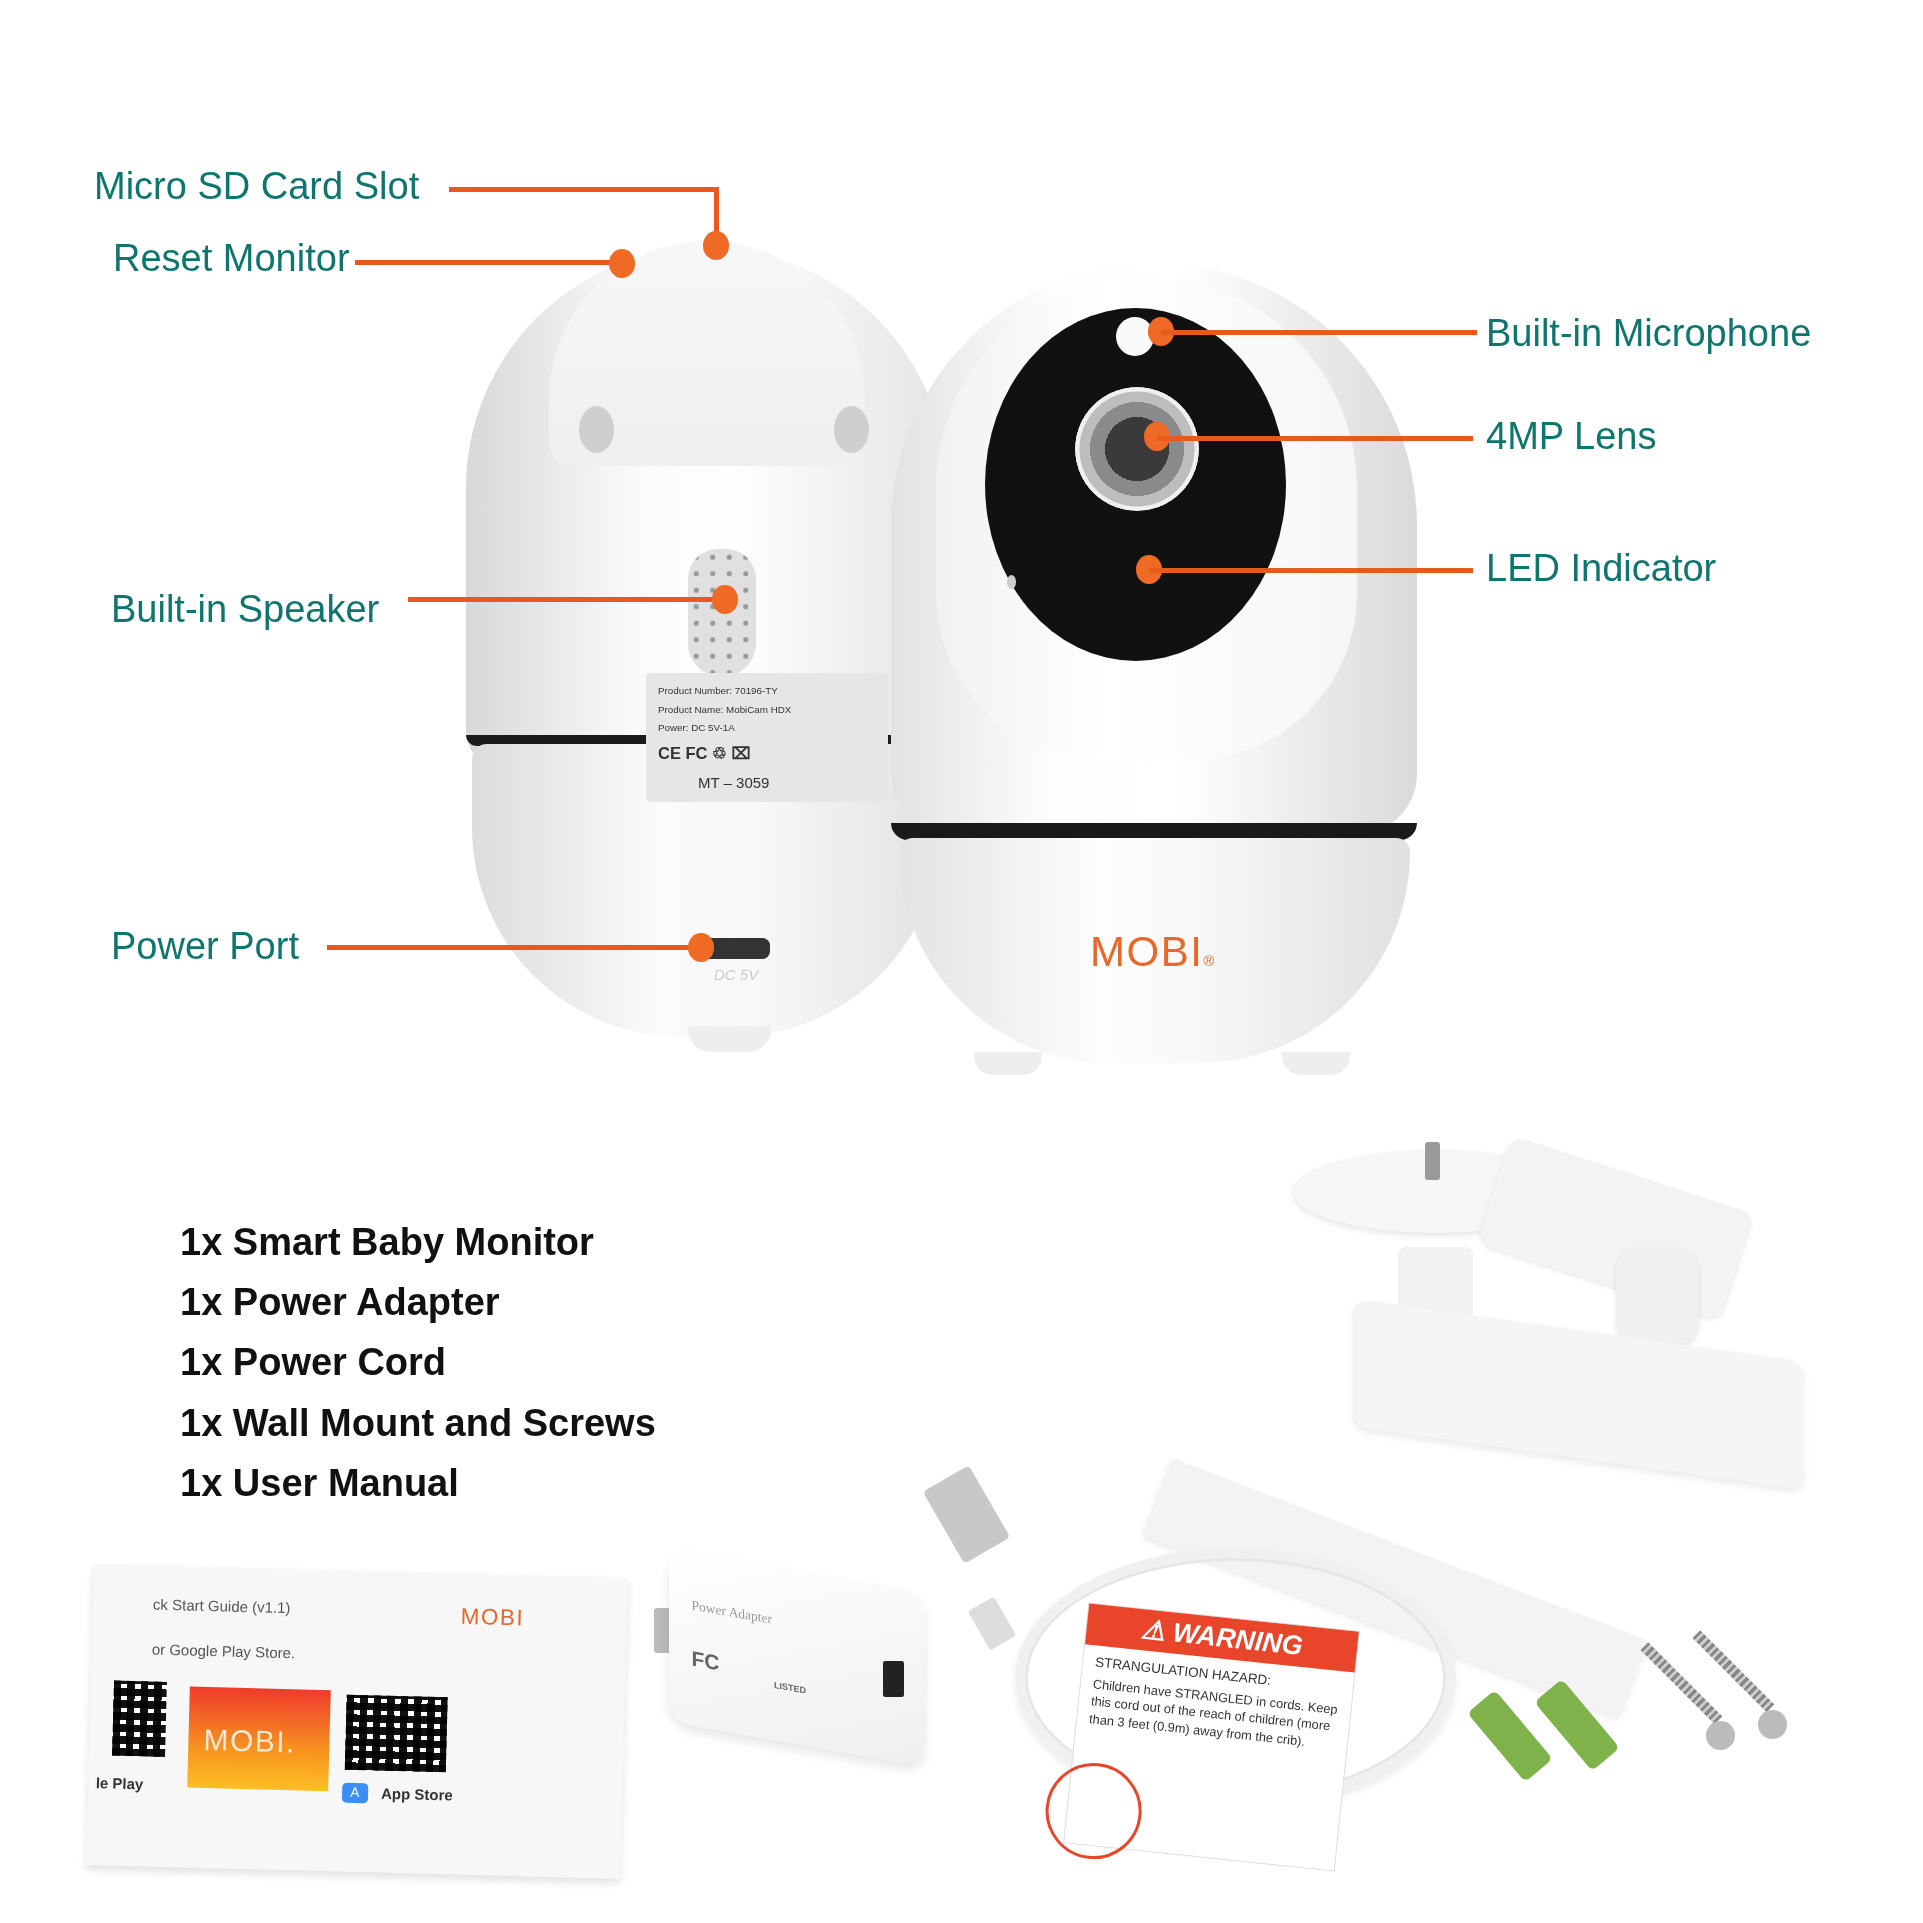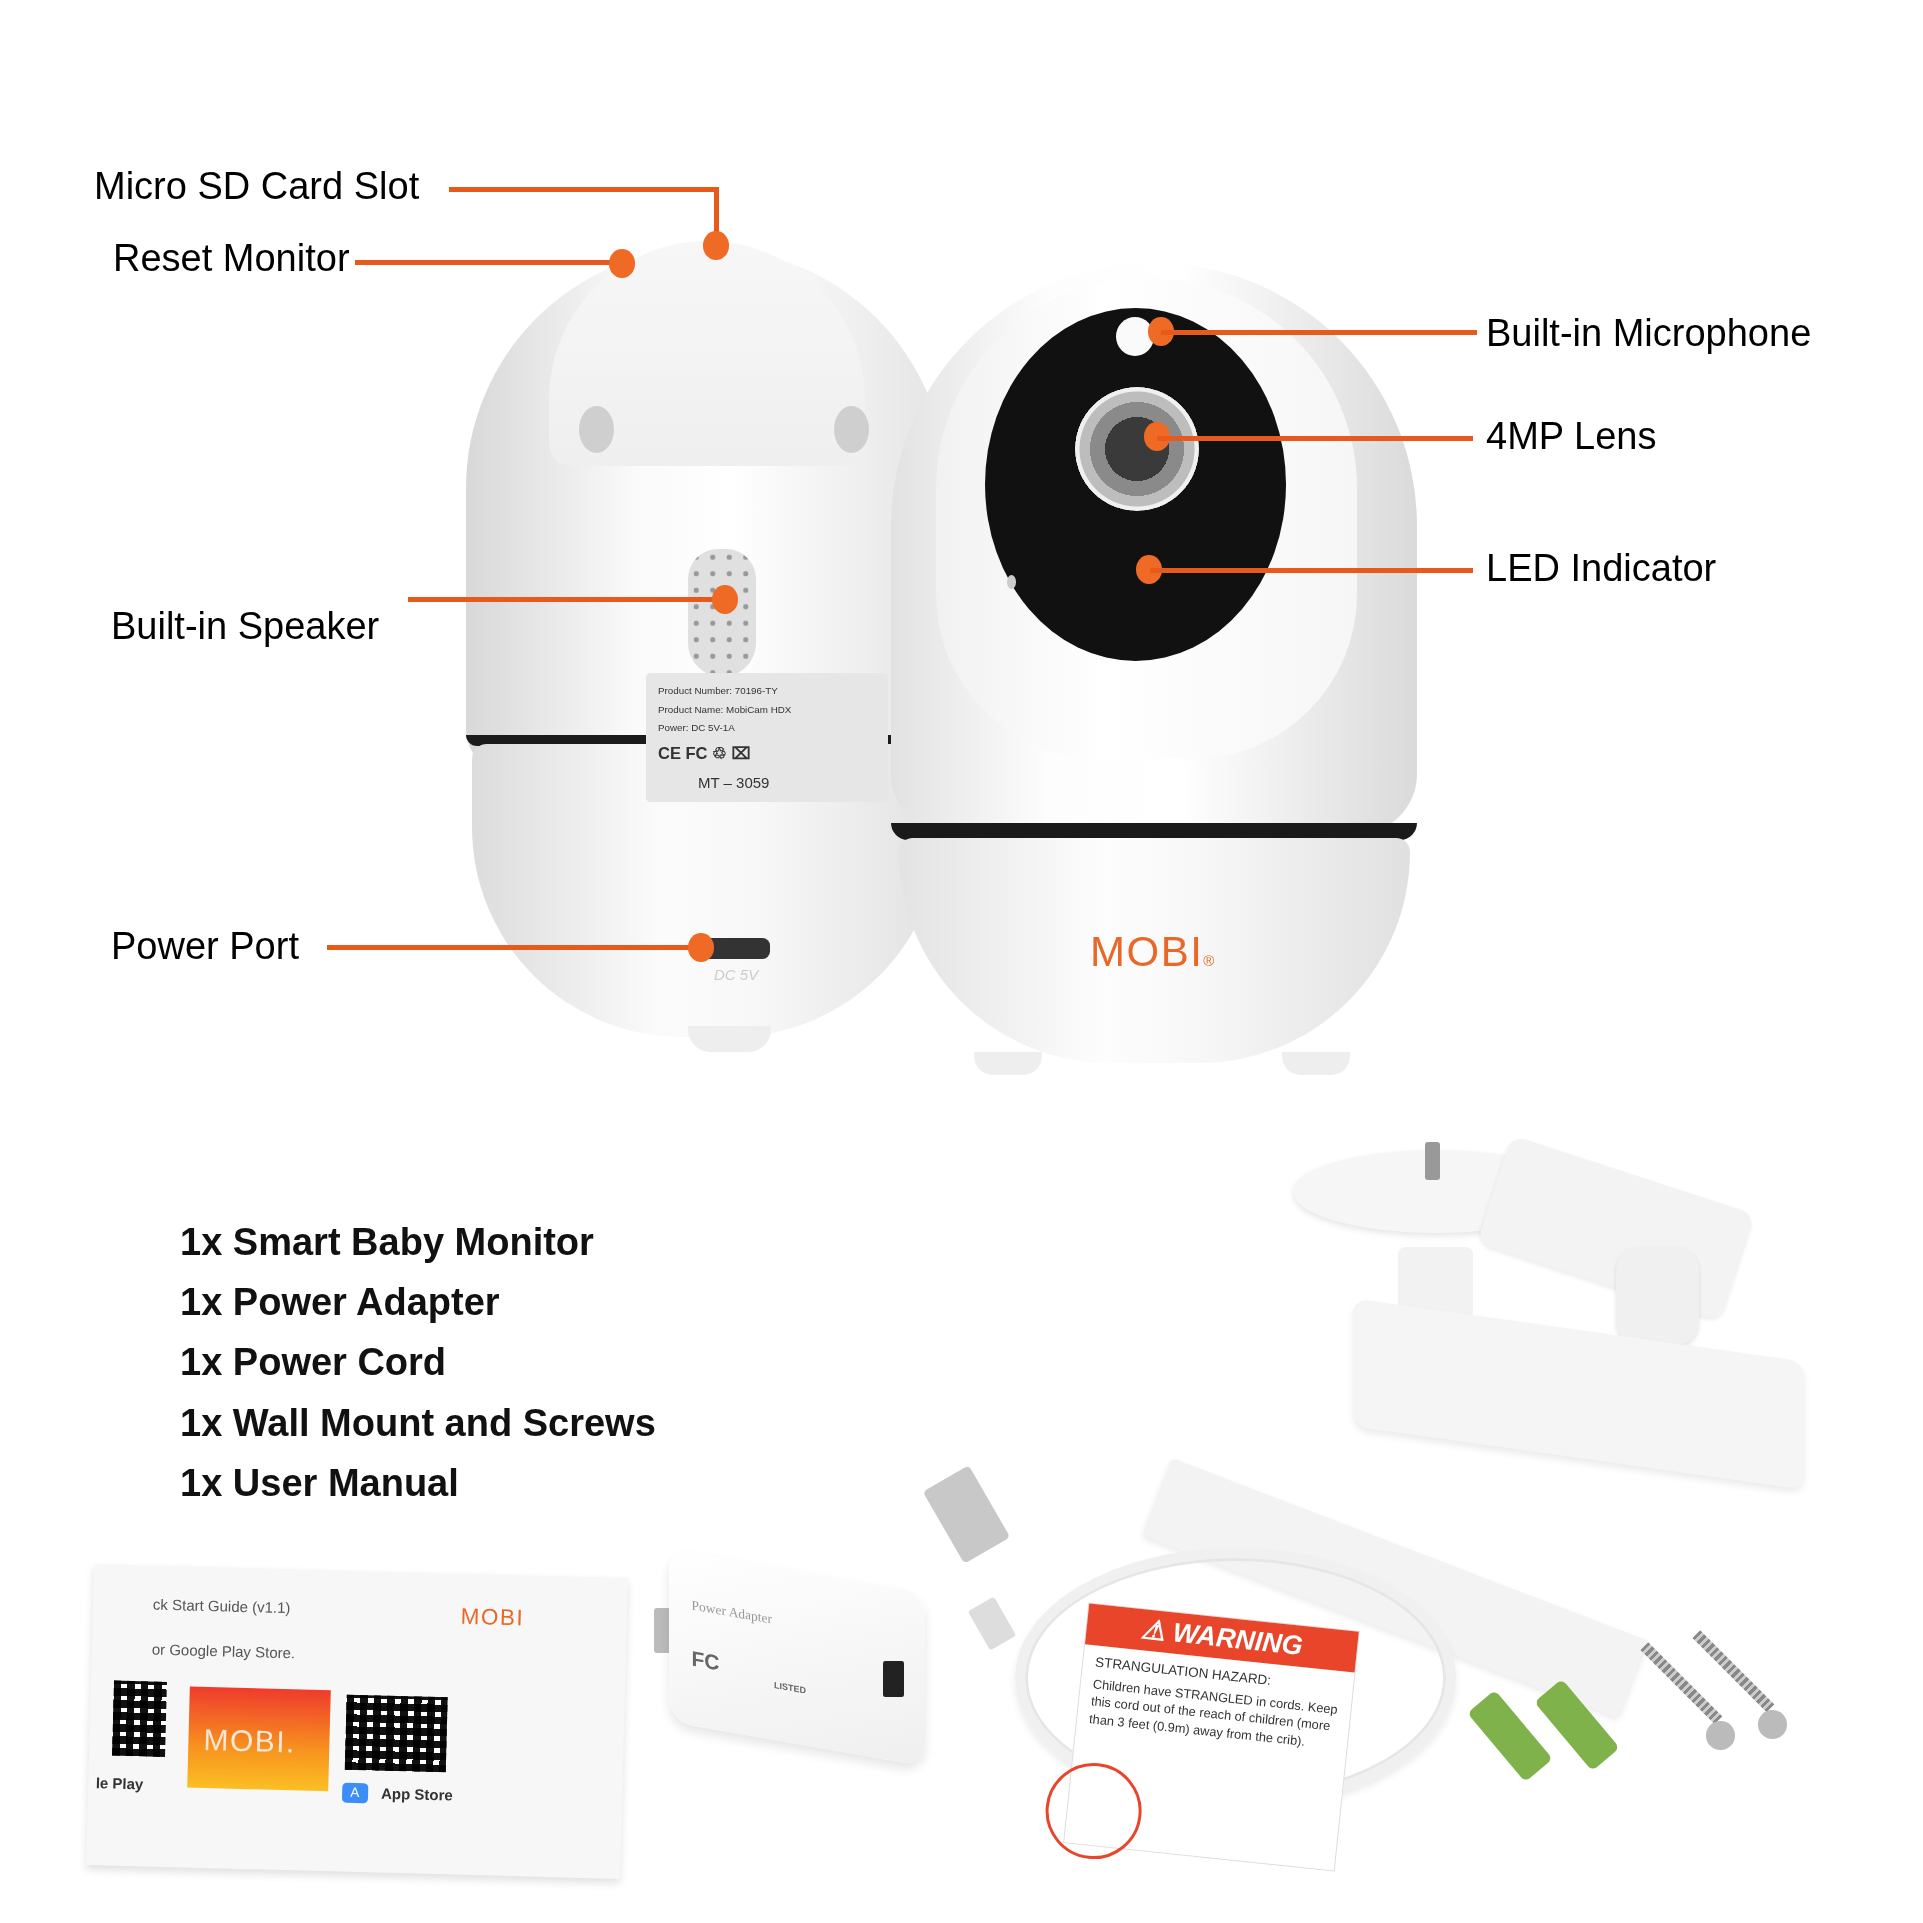--- a/index.html
+++ b/index.html
@@ -1,19 +1,19 @@
 <!DOCTYPE html>
 <html style="font-size:12px"><head>
 <meta charset="utf-8">
 <style>
   html, body { margin:0; padding:0; background:#ffffff; }
   body { width:1924px; height:1924px; position:relative; overflow:hidden;
          font-family:"Liberation Sans", sans-serif; color:#111; }
   .abs { position:absolute; }
-  .callout { font-size:38px; color:#000000; white-space:nowrap; line-height:1; }
+  .callout { font-size:38px; color:#0f766e; white-space:nowrap; line-height:1; }
   .hline { position:absolute; height:4.5px; background:#e85a1c; }
   .vline { position:absolute; width:4.5px; background:#e85a1c; }
   .dot { position:absolute; width:25.6px; height:28.6px; border-radius:50%; background:#ee6a25; }
   .list-item { position:absolute; left:180px; font-size:38px; font-weight:bold; color:#111; white-space:nowrap; }
   .shape { position:absolute; }
   .label-sticker { position:absolute; background:#e6e6e6; border-radius:4.5px; font-size:9.8px; color:#333; padding:9px 12px; line-height:1.9; }
   .mobi { color:#e8682a; font-weight:bold; letter-spacing:1.5px; }
   .manual-text { font-size:15px; color:#555; position:absolute; white-space:nowrap; }
   .qr { position:absolute; background:
         repeating-linear-gradient(90deg,#111 0 7.5px,#fff 7.5px 13.5px),
@@ -81,21 +81,21 @@
 
 <div class="callout abs" style="left:94px;top:167px;">Micro SD Card Slot</div>
 <div class="hline" style="left:449px;top:187px;width:269px;"></div>
 <div class="vline" style="left:714px;top:187px;height:54px;"></div>
 <div class="dot" style="left:703px;top:231px;"></div>
 
 <div class="callout abs" style="left:113px;top:239px;">Reset Monitor</div>
 <div class="hline" style="left:355px;top:260px;width:263px;"></div>
 <div class="dot" style="left:609px;top:249px;"></div>
 
-<div class="callout abs" style="left:111px;top:607px;">Built-in Speaker</div>
+<div class="callout abs" style="left:111px;top:590px;">Built-in Speaker</div>
 <div class="hline" style="left:408px;top:597px;width:316px;"></div>
 <div class="dot" style="left:712px;top:585px;"></div>
 
 <div class="callout abs" style="left:111px;top:927px;">Power Port</div>
 <div class="hline" style="left:327px;top:945px;width:368px;"></div>
 <div class="dot" style="left:688px;top:933px;"></div>
 
 <div class="dot" style="left:1148px;top:317px;"></div>
 <div class="hline" style="left:1161px;top:330px;width:316px;"></div>
 <div class="callout abs" style="left:1486px;top:314px;">Built-in Microphone</div>

